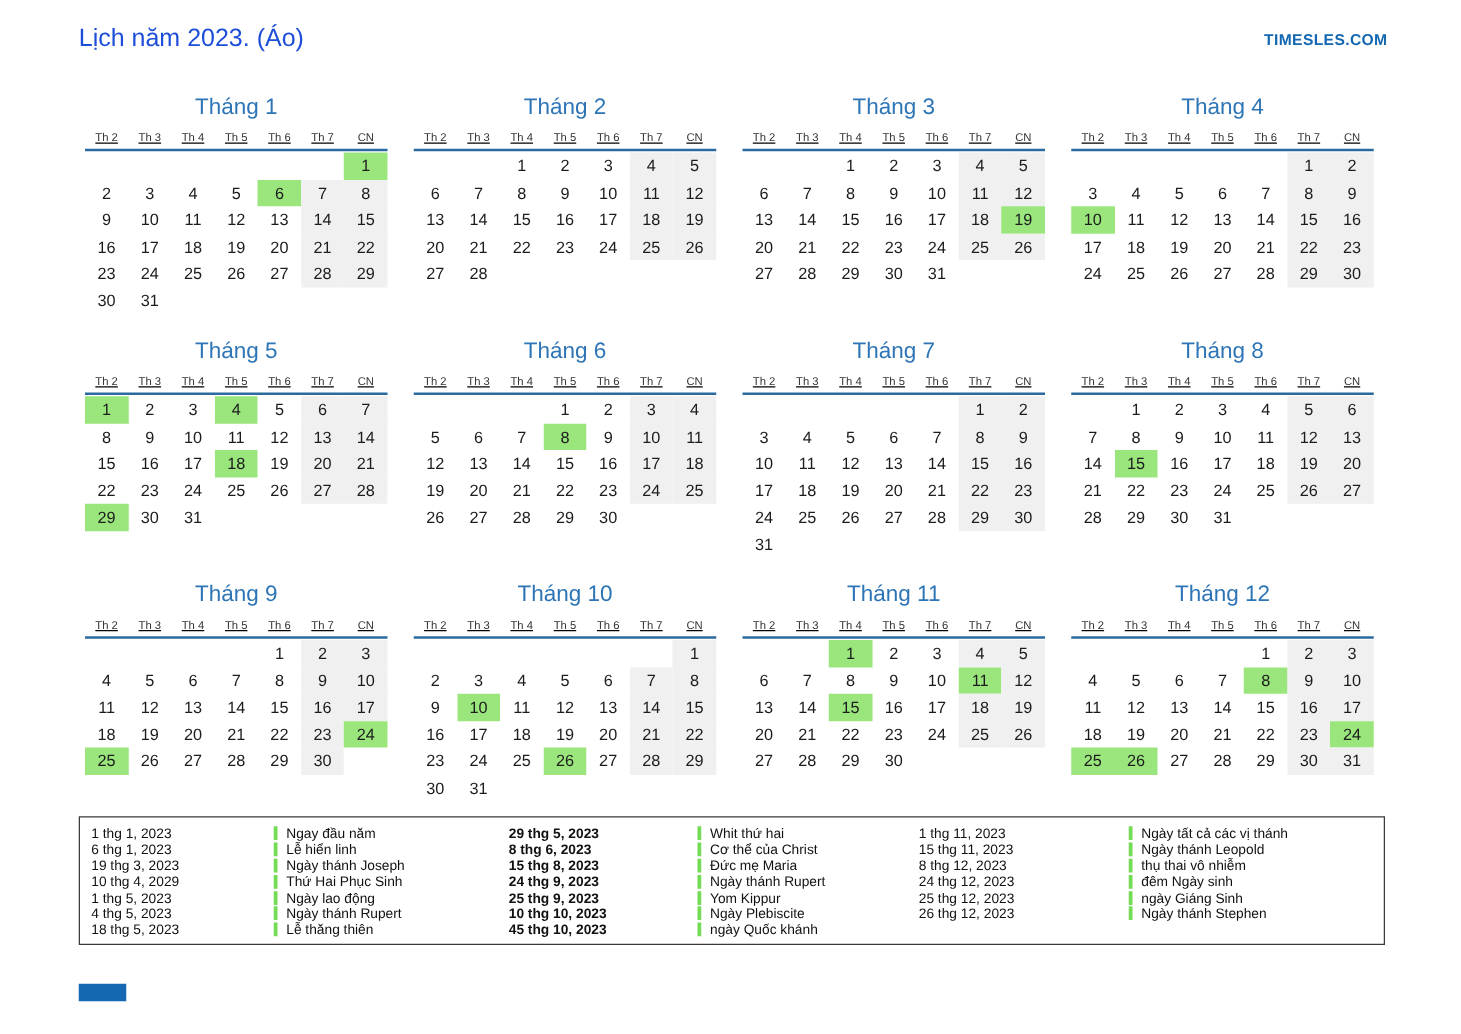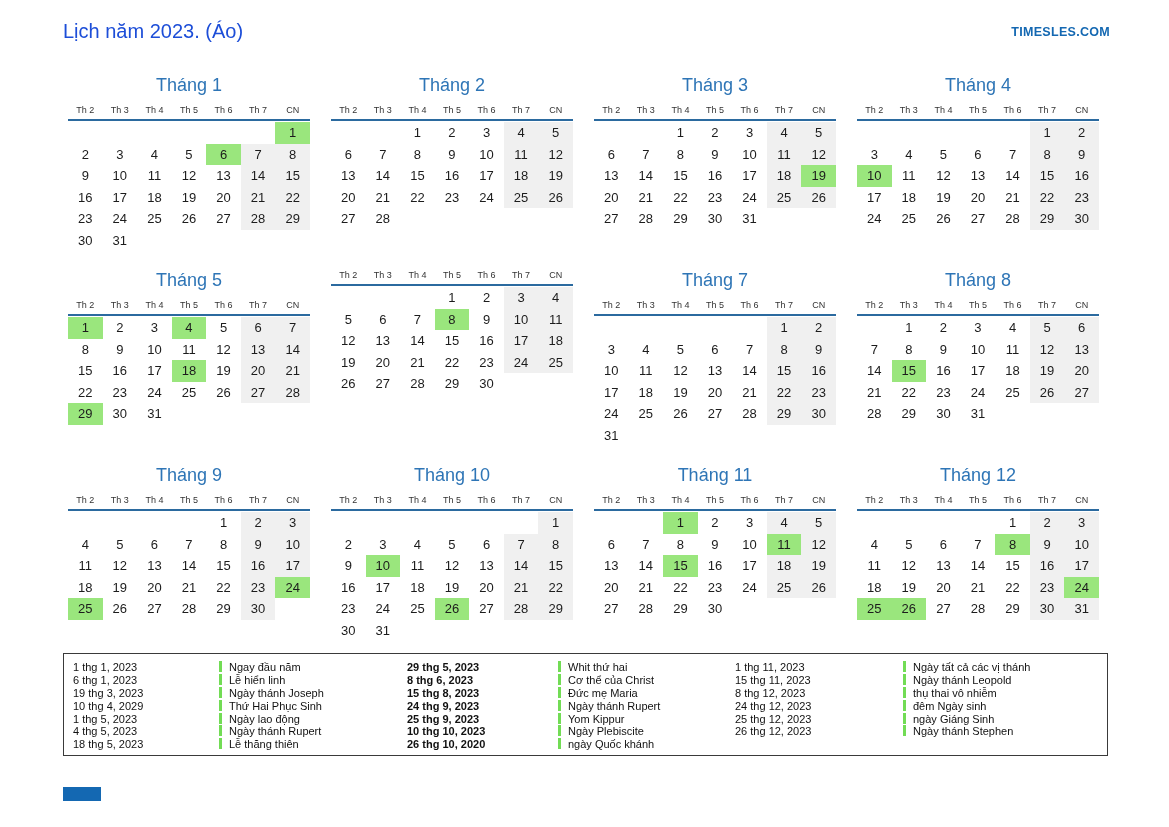--- a/index.html
+++ b/index.html
@@ -10,21 +10,21 @@
   }
   .page-title{position:absolute;left:63px;top:20px;font-size:20px;color:#1d4ed8;}
   .site-link{position:absolute;right:59px;top:25px;font-size:12.5px;font-weight:700;
     color:var(--site-blue);letter-spacing:.3px;text-decoration:none;cursor:pointer;}
   .months{position:absolute;left:68px;top:75px;display:grid;
     grid-template-columns:repeat(4,263px);grid-auto-rows:195px;}
   .month{width:242px;}
   .mtitle{font-size:18px;line-height:21px;text-align:center;color:var(--title-blue);
     margin:0 0 9px 0;font-weight:400;}
   .wdays{display:grid;grid-template-columns:repeat(7,34.57px);
-    border-bottom:2px solid var(--line-blue);padding-bottom:4px;}
+    border-bottom:2px solid var(--line-blue);padding-bottom:4px;text-decoration:underline;}
   .wdays span{font-size:9px;color:#333;text-align:center;white-space:nowrap;}
   .dgrid{display:grid;grid-template-columns:repeat(7,34.57px);grid-auto-rows:21.6px;margin-top:1px;}
   .day{font-size:13px;color:#1c1c1c;text-align:center;line-height:21.6px;}
   .day.wknd{background:var(--wknd-gray);}
   .day.hol{background:var(--holiday-green);}
   .legend{position:absolute;left:63px;top:653px;width:1045px;height:103px;
     border:1px solid #3a3a3a;box-sizing:border-box;
     display:grid;grid-template-columns:334px 328px 1fr;padding:7px 0 0 9px;}
   .lgroup{display:block;}
   .lrow{display:flex;height:12.9px;}
@@ -273,20 +273,21 @@
         <span class="day">25</span>
         <span class="day">26</span>
         <span class="day wknd">27</span>
         <span class="day wknd">28</span>
         <span class="day hol">29</span>
         <span class="day">30</span>
         <span class="day">31</span>
       </div>
     </div>
     <div class="month">
+      <div class="mtitle">Tháng 6</div>
       <div class="wdays">
         <span>Th 2</span>
         <span>Th 3</span>
         <span>Th 4</span>
         <span>Th 5</span>
         <span>Th 6</span>
         <span>Th 7</span>
         <span>CN</span>
       </div>
       <div class="dgrid">
@@ -680,21 +681,21 @@
         <span class="ldate">25 thg 9, 2023</span>
         <span class="lbar"></span>
         <span class="lname">Yom Kippur</span>
       </div>
       <div class="lrow">
         <span class="ldate">10 thg 10, 2023</span>
         <span class="lbar"></span>
         <span class="lname">Ngày Plebiscite</span>
       </div>
       <div class="lrow">
-        <span class="ldate">26 thg 10, 2020</span>
+        <span class="ldate">45 thg 10, 2023</span>
         <span class="lbar"></span>
         <span class="lname">ngày Quốc khánh</span>
       </div>
     </div>
     <div class="lgroup">
       <div class="lrow">
         <span class="ldate">1 thg 11, 2023</span>
         <span class="lbar"></span>
         <span class="lname">Ngày tất cả các vị thánh</span>
       </div>

